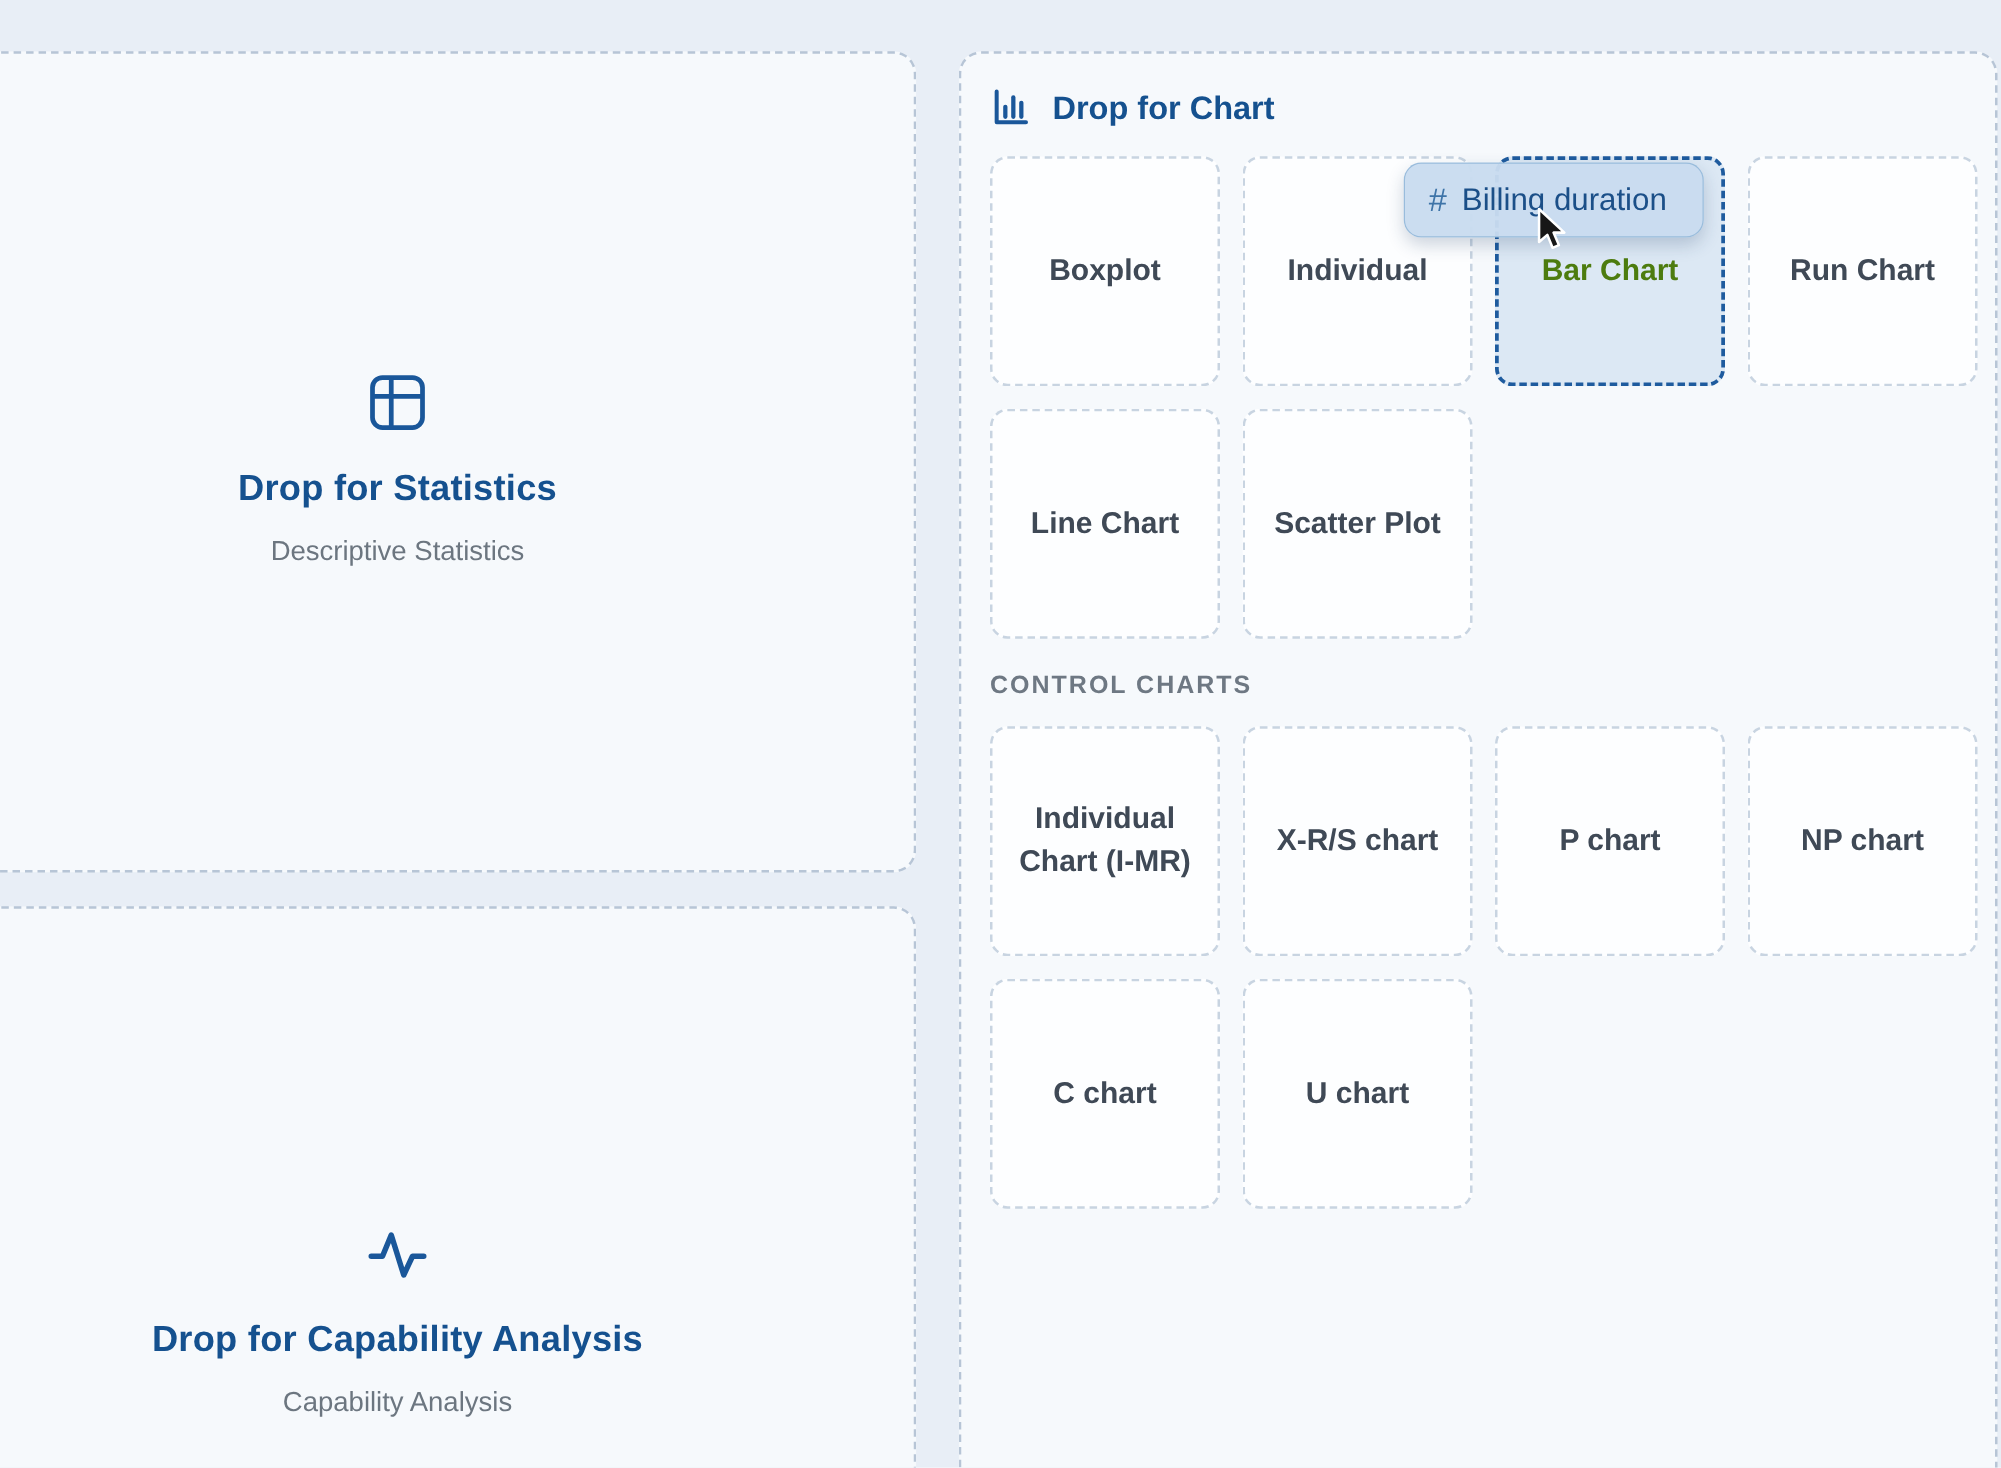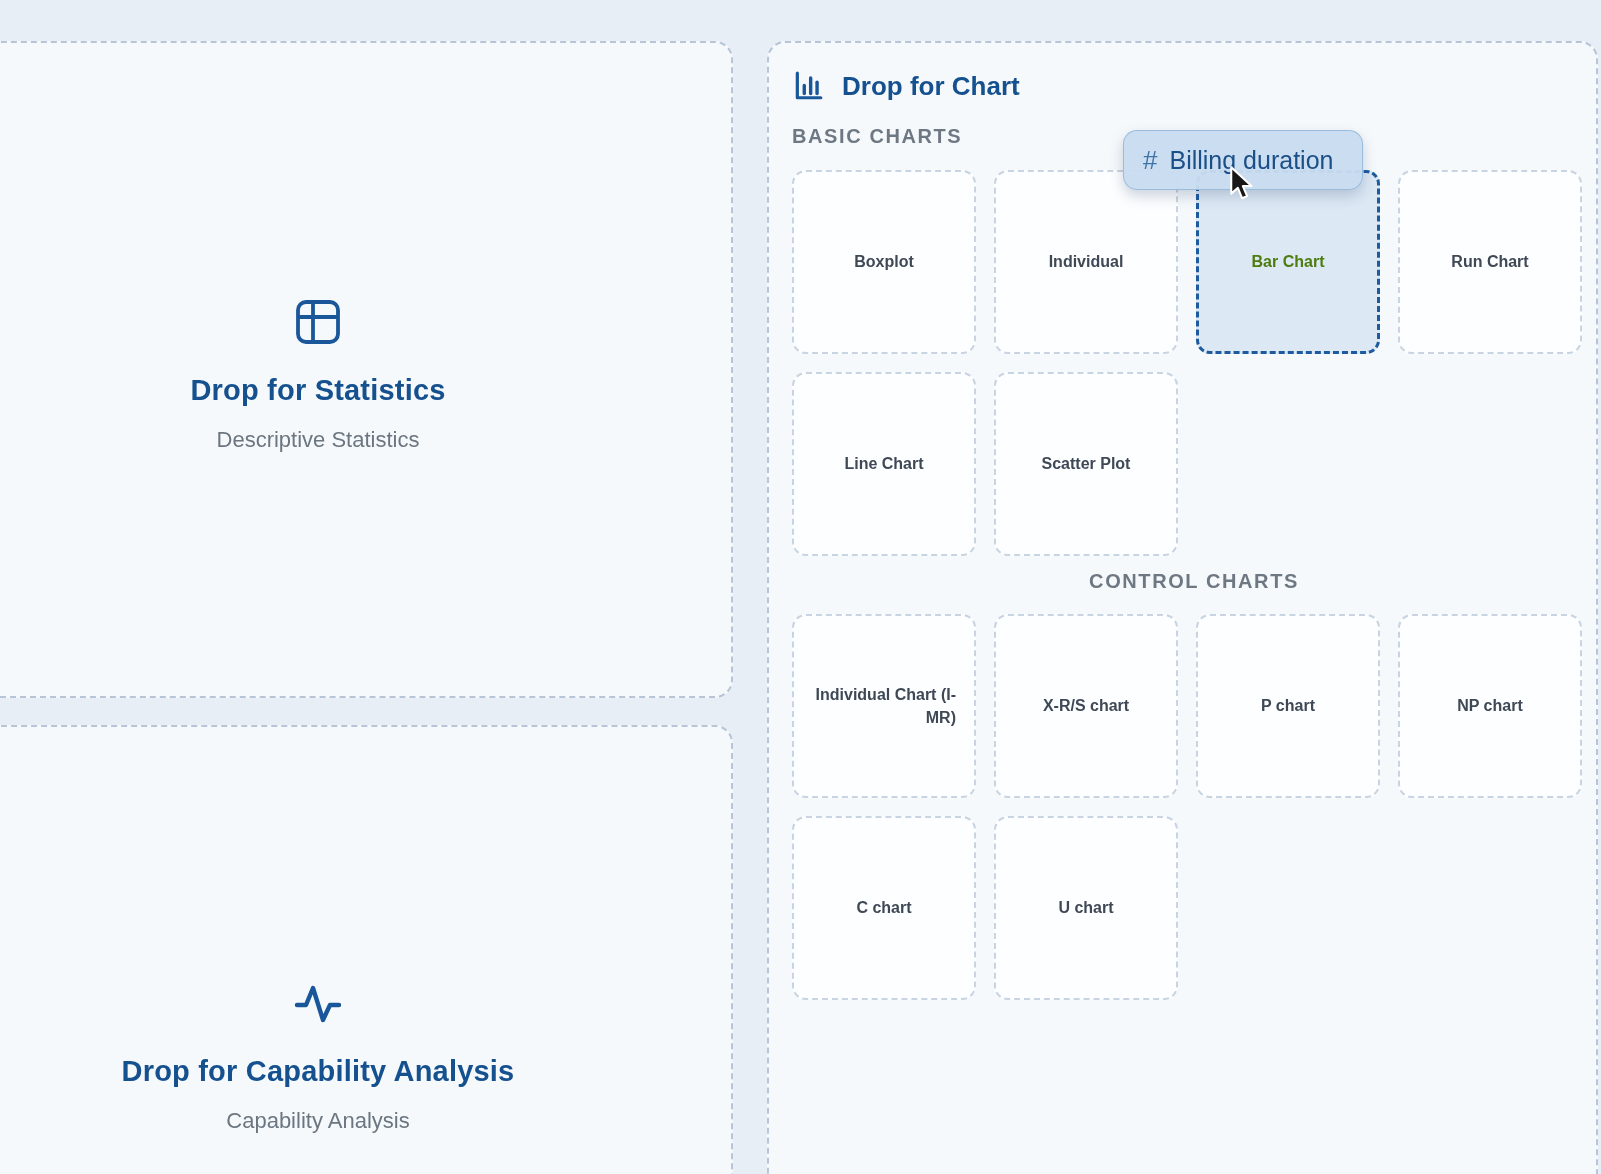--- a/index.html
+++ b/index.html
@@ -37,39 +37,39 @@
   
   .chart-header { display:flex; align-items:center; gap:18px; height:34px; }
   .chart-header .hdr-icon { display:flex; align-items:center; }
   .chart-title { font-size:26px; font-weight:700; color:#15518f; }
 
   .section-label {
     margin-top:22px;
     font-size:20px; font-weight:700; letter-spacing:1.6px;
     color:#6e7883;
   }
-  .section-label.second { margin-top:14px;text-align:center; }
+  .section-label.second { margin-top:26px; }
 
   .tile-grid {
     margin-top:22px;
     display:grid;
     grid-template-columns:repeat(4,184px);
     grid-auto-rows:184px;
     gap:18px;
   }
   .tile-grid.second { margin-top:21px; }
 
   .tile {
     background:#fdfeff;
     border:2px dashed #c8d4e1;
     border-radius:14px;
     display:flex; align-items:center; justify-content:center;
-    text-align:right;
+    text-align:center;
     padding:0 18px;
-    font-size:16px; font-weight:700; color:#3f4956;
+    font-size:24px; font-weight:700; color:#3f4956;
     line-height:1.45;
   }
   .tile.active {
     background:#dce8f4;
     border:3px dashed #1e5b9e;
     color:#4d7c0f;
   }
 
   
   .drag-chip {
@@ -125,21 +125,20 @@
       <svg width="32" height="32" viewBox="0 0 30 30" fill="none">
         <path d="M5 3 V26 H27" class="icon-blue" stroke-width="3" stroke-linecap="round" stroke-linejoin="round"></path>
         <path d="M11.5 22 V14.5" class="icon-blue" stroke-width="3.2" stroke-linecap="round"></path>
         <path d="M17.5 22 V7.5" class="icon-blue" stroke-width="3.2" stroke-linecap="round"></path>
         <path d="M23.5 22 V11.5" class="icon-blue" stroke-width="3.2" stroke-linecap="round"></path>
       </svg>
     </span>
     <span class="chart-title">Drop for Chart</span>
   </div>
 
-  <div class="section-label">BASIC CHARTS</div>
 
   <div class="tile-grid">
     <div class="tile">Boxplot</div>
     <div class="tile">Individual</div>
     <div class="tile active">Bar Chart</div>
     <div class="tile">Run Chart</div>
     <div class="tile">Line Chart</div>
     <div class="tile">Scatter Plot</div>
   </div>
 

